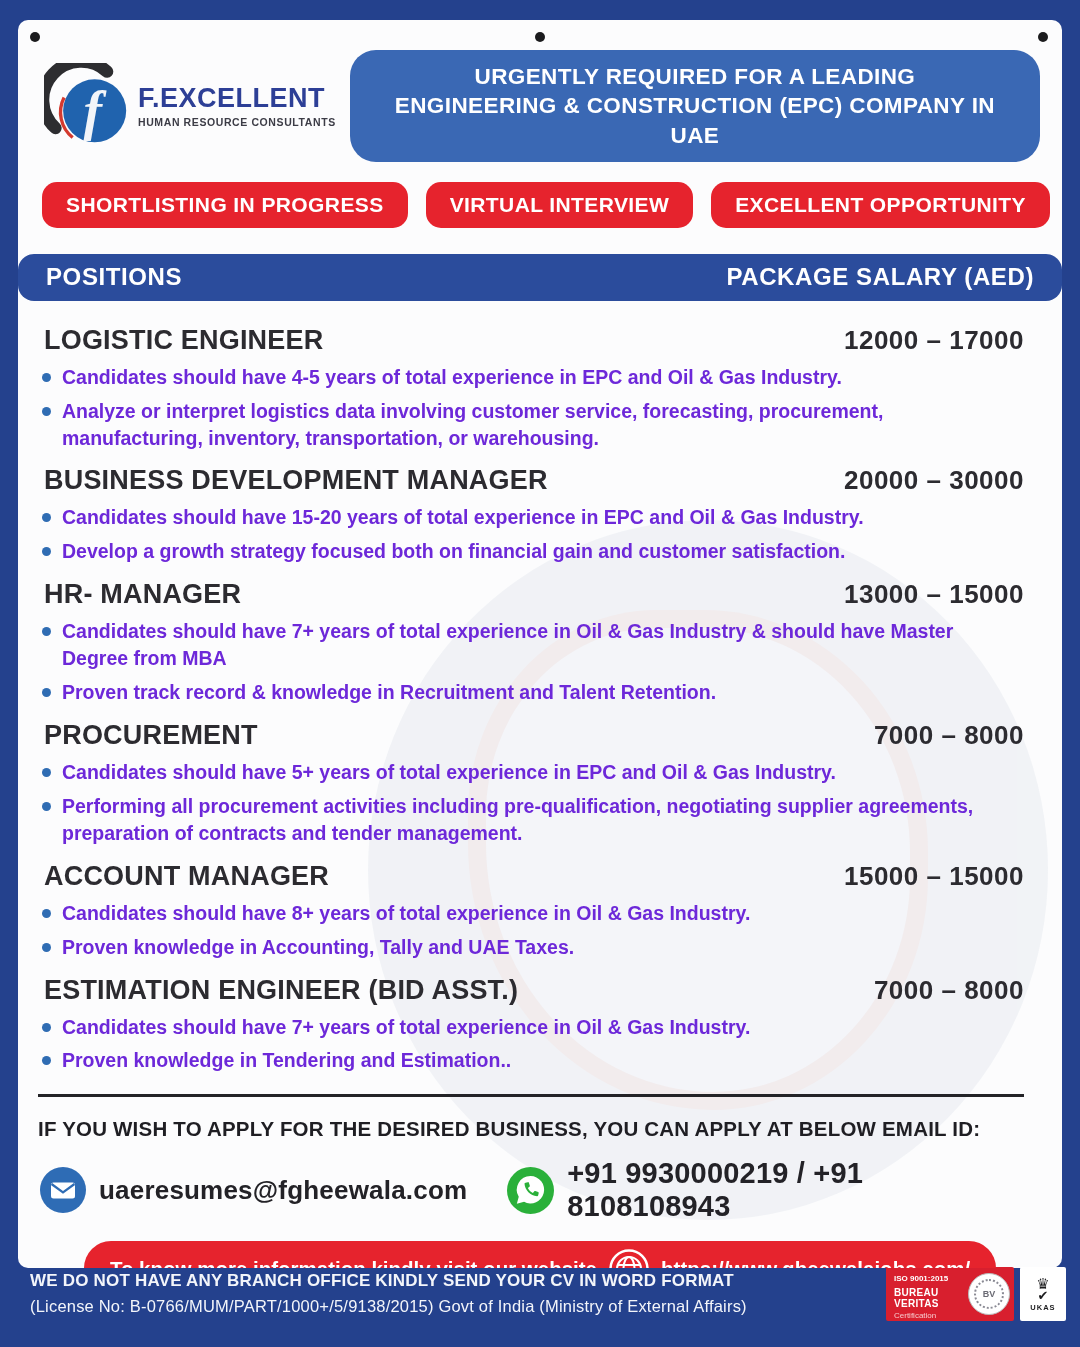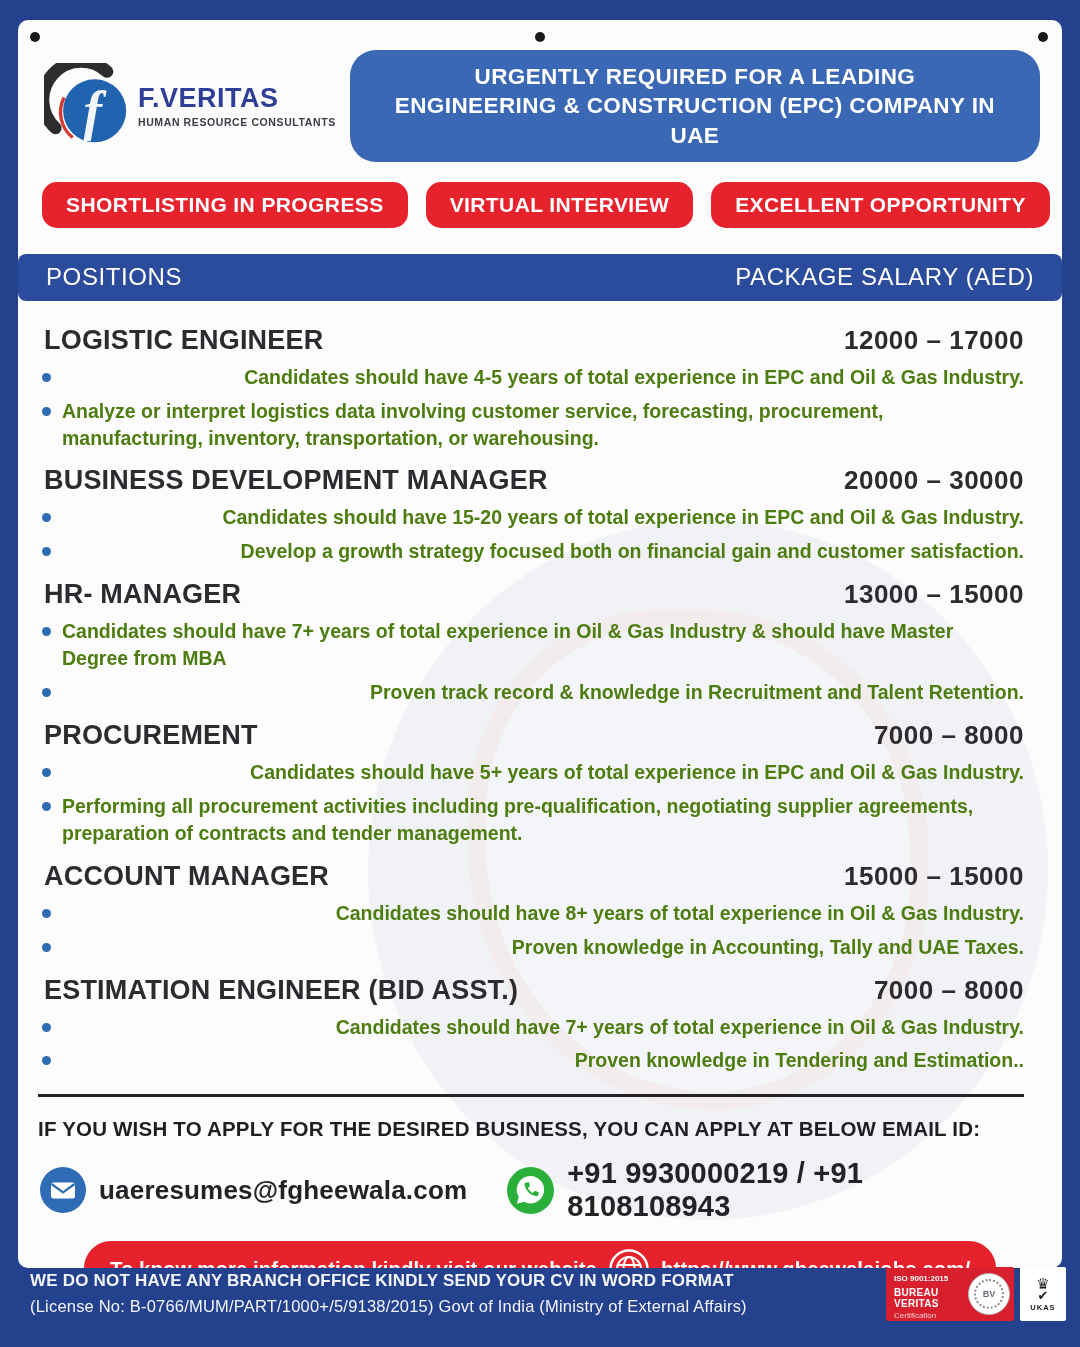--- a/index.html
+++ b/index.html
@@ -24,32 +24,32 @@
   .brand-text .brand-tag { color:#3c3c46; font-size:10.5px; font-weight:bold; letter-spacing:.6px; margin-top:2px; }
   .banner { flex:1; background:#3a68b4; border-radius:26px; padding:12px 33px; text-align:center;
             color:#fff; font-weight:bold; font-size:22.5px; line-height:1.3; letter-spacing:.4px; }
 
   
   .badges { display:flex; justify-content:space-between; gap:18px; margin:20px 40px 0 24px; }
   .badge { background:#e6232d; color:#fff; font-weight:bold; font-size:21px; letter-spacing:.4px;
            padding:11px 24px; border-radius:15px; white-space:nowrap; text-align:center; }
 
   
-  .table-bar { margin-top:26px; height:47px; background:#2b4c9c; border-radius:8px;
+  .table-bar { margin-top:26px; height:47px; background:#2b4c9c; border-radius:16px;
                display:flex; align-items:center; justify-content:space-between; padding:0 28px;
-               color:#fff; font-weight:normal; font-size:24px; letter-spacing:.6px; }
+               color:#fff; font-weight:bold; font-size:24px; letter-spacing:.6px; }
 
   
   .jobs { padding:10px 38px 0 24px; }
   .job { margin-top:14px; }
   .job-head { display:flex; justify-content:space-between; align-items:baseline; padding-left:2px; }
   .job-title { font-size:27px; font-weight:bold; color:#2c2b30; letter-spacing:.2px; }
   .job-salary { font-size:26px; font-weight:bold; color:#2c2b30; letter-spacing:.5px; }
   .job ul { list-style:none; margin-top:8px; }
-  .job li { display:flex; gap:11px; margin-top:7px; font-size:19.5px; font-weight:600; color:#4d7c0f; line-height:1.38;justify-content:space-between; }
+  .job li { display:flex; gap:11px; margin-top:7px; font-size:19.5px; font-weight:600; color:#6d28d9; line-height:1.38; }
   .job li .dot { flex:0 0 auto; width:9px; height:9px; border-radius:50%; background:#2f6cb3; margin-top:9px; }
 
   .divider { margin:20px 38px 0 20px; border:none; border-top:3px solid #232327; }
 
   
   .apply-heading { margin:20px 38px 0 20px; font-size:20.5px; font-weight:bold; color:#1f1e23; letter-spacing:.2px; }
   .contact-row { display:flex; align-items:center; gap:13px; margin:16px 30px 0 22px; }
   .contact-row .email-text { font-size:26px; font-weight:bold; color:#232227; letter-spacing:.2px; }
   .contact-row .phone-text { font-size:29px; font-weight:bold; color:#232227; letter-spacing:.2px; }
   .icon-circle { flex:0 0 auto; display:block; }
@@ -94,21 +94,21 @@
 
     <div class="header">
       <div class="logo-wrap">
         <svg width="86" height="86" viewBox="0 0 90 90">
           <path d="M12 68 A38 38 0 0 1 66 9" stroke="#2d2d30" stroke-width="13" fill="none" stroke-linecap="round"></path>
           <circle cx="53" cy="50" r="33" fill="#2063ae"></circle>
           <path d="M30 78 A34 34 0 0 1 21 36" stroke="#d43a2f" stroke-width="3.5" fill="none"></path>
           <text x="51" y="69" text-anchor="middle" font-family="Liberation Serif, serif" font-style="italic" font-weight="bold" font-size="58" fill="#f2f5f9">f</text>
         </svg>
         <div class="brand-text">
-          <div class="brand-name">F.VERITAS</div>
+          <div class="brand-name">F.EXCELLENT</div>
           <div class="brand-tag">HUMAN RESOURCE CONSULTANTS</div>
         </div>
       </div>
       <div class="banner">
         <div>URGENTLY REQUIRED FOR A LEADING</div>
         <div>ENGINEERING &amp; CONSTRUCTION (EPC) COMPANY IN UAE</div>
       </div>
     </div>
 
     <div class="badges">

